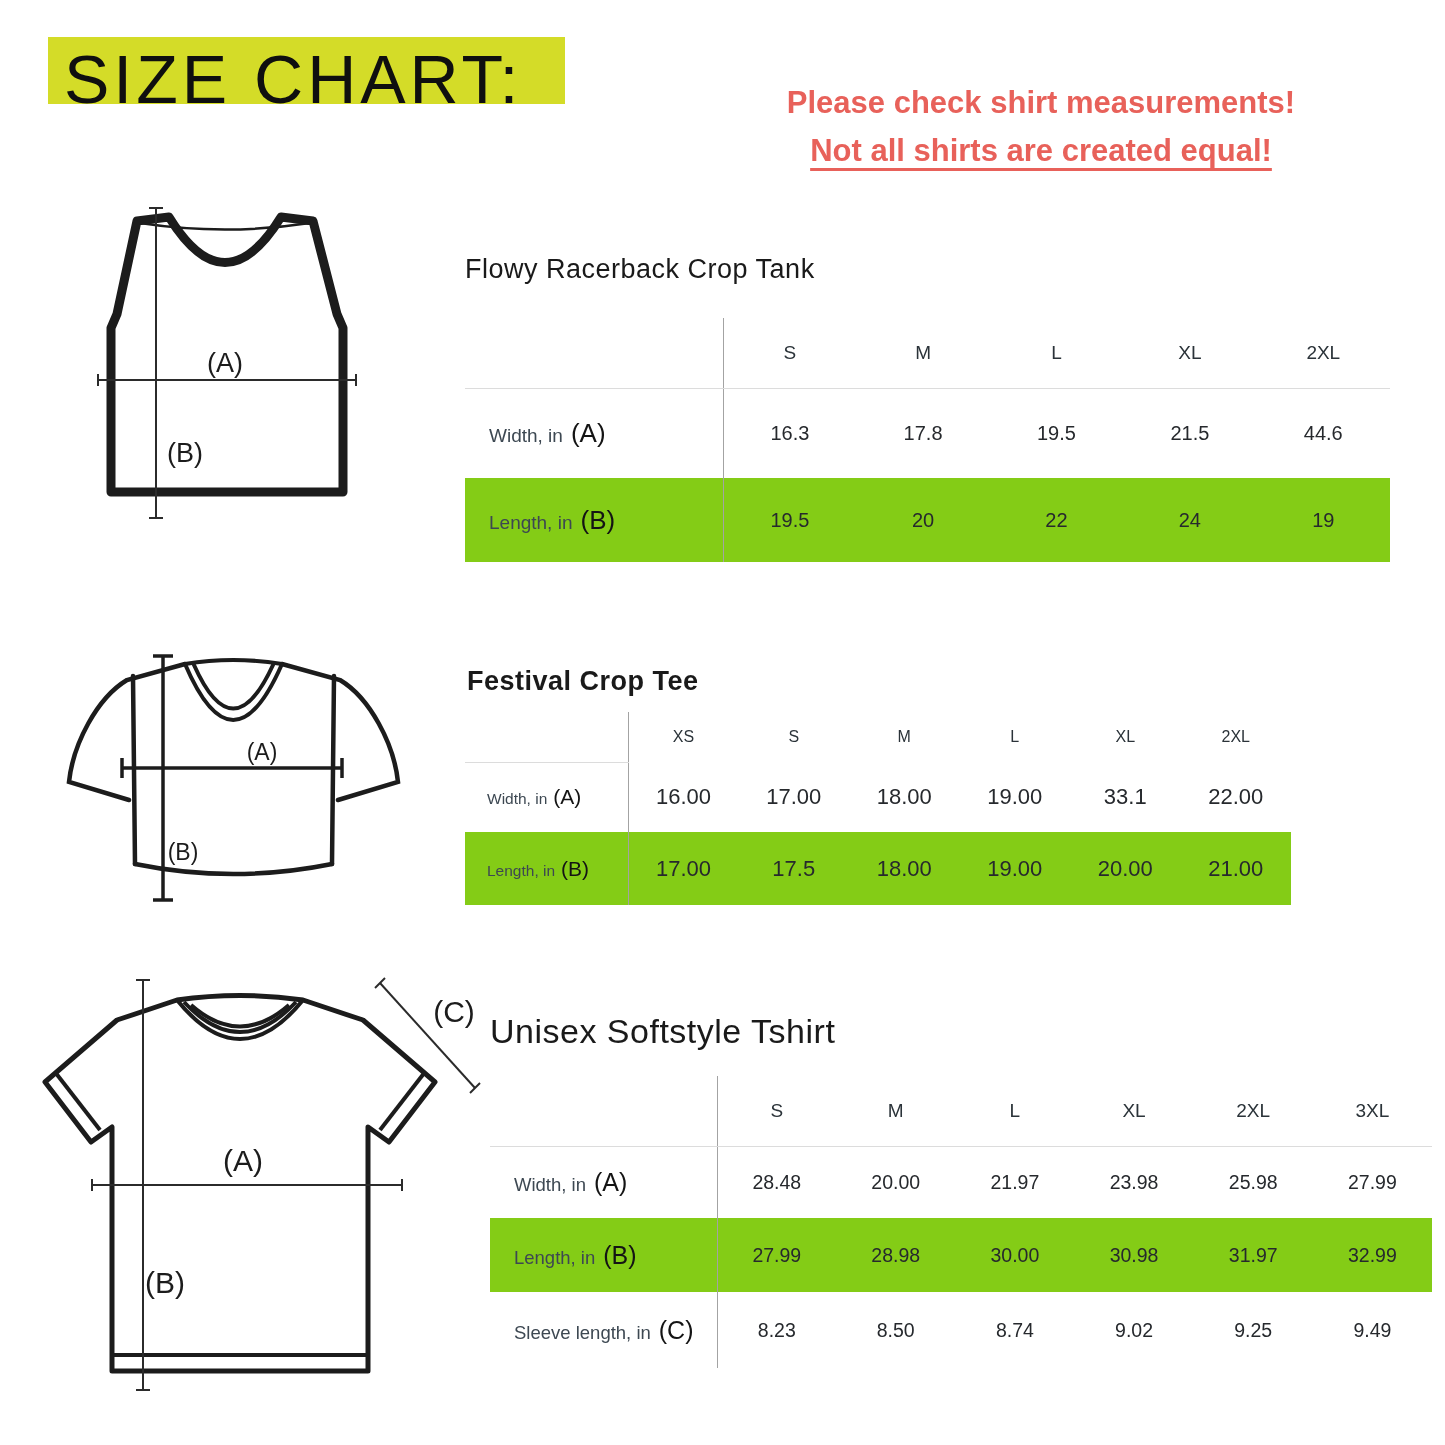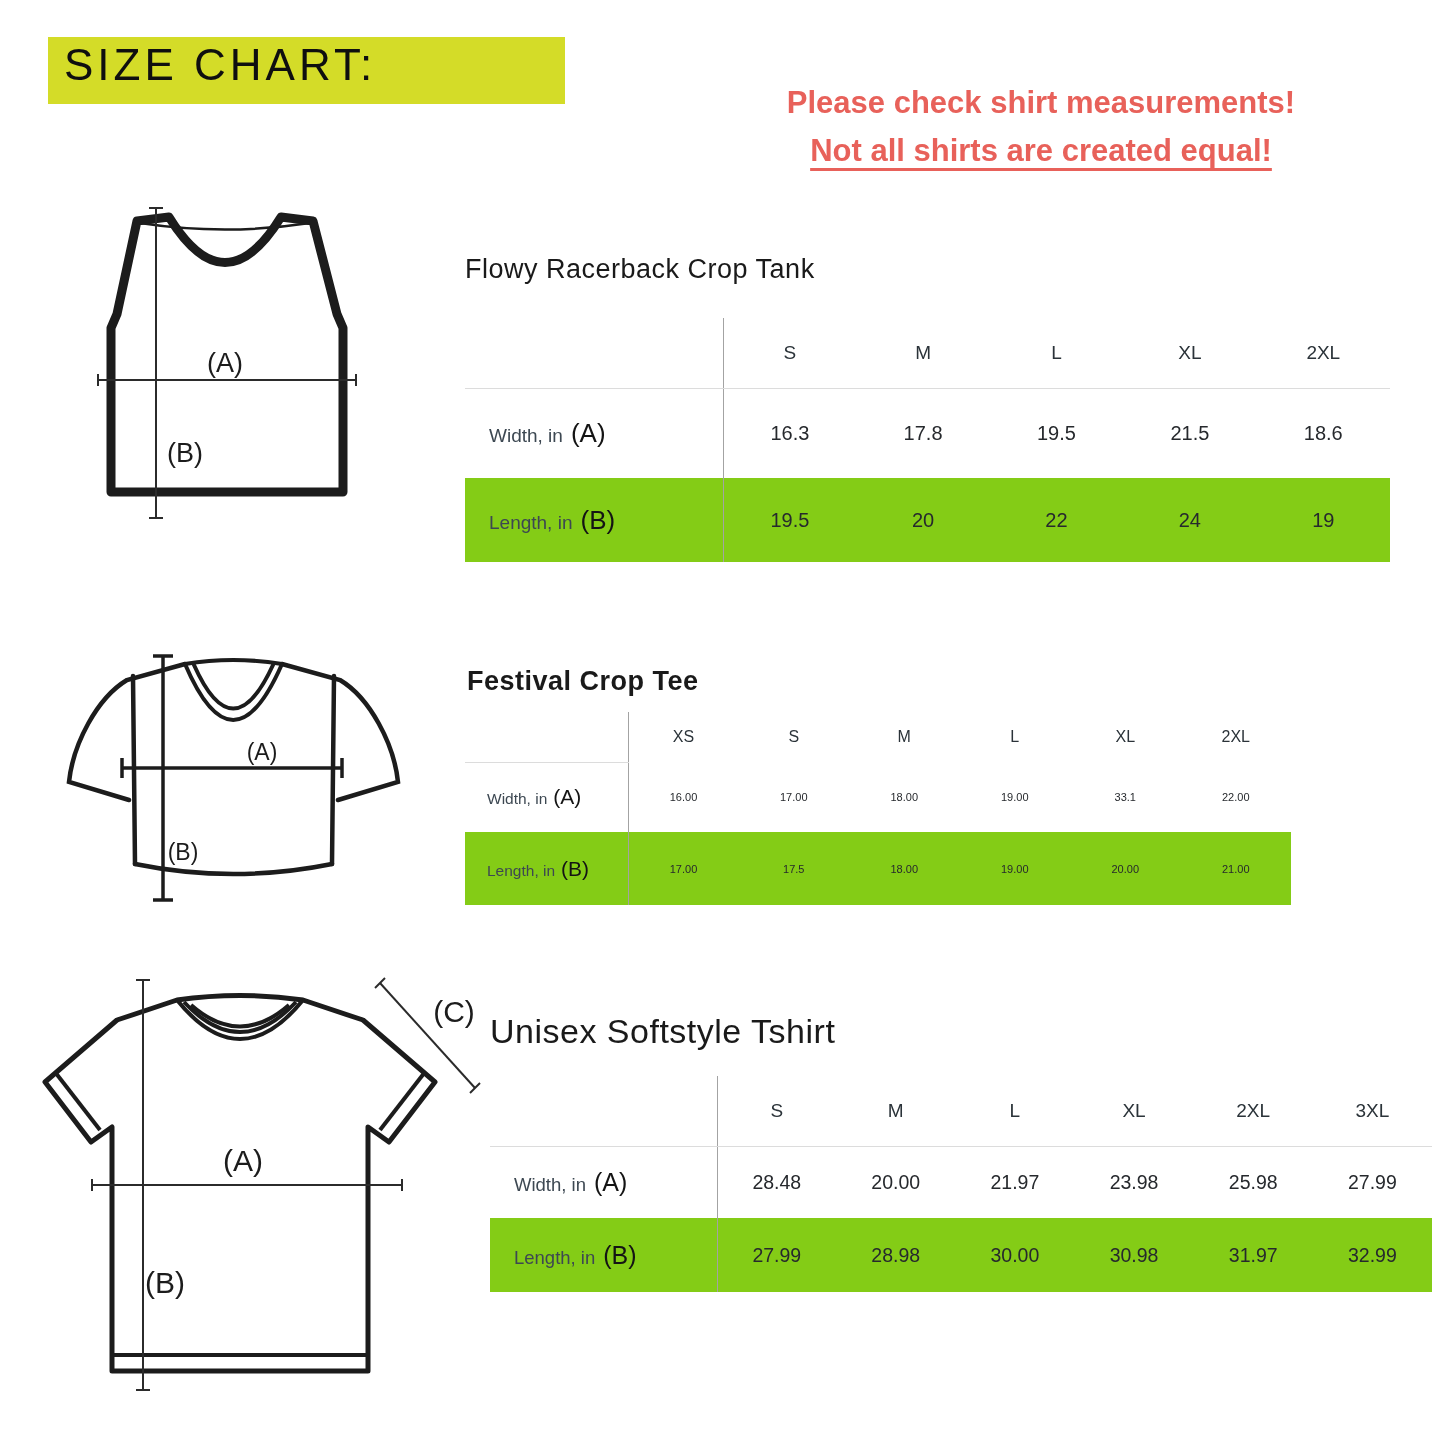--- a/index.html
+++ b/index.html
@@ -2,21 +2,21 @@
 <html><head>
 <meta charset="utf-8">
 <style>
   * { margin:0; padding:0; box-sizing:border-box; }
   html,body { background:#ffffff; }
   body { font-family:"Liberation Sans", sans-serif; }
   #canvas { position:relative; width:1445px; height:1445px; background:#ffffff; overflow:hidden; }
 
   
   .hl-bar { position:absolute; left:48px; top:37px; width:517px; height:67px; }
-  .main-title { position:absolute; left:64px; top:40px; font-size:44px; font-weight:300;
+  .main-title { position:absolute; left:64px; top:40px; font-size:68px; font-weight:300;
                 letter-spacing:4px; color:#0f0f0f; white-space:nowrap;text-align:right; }
   .notice { position:absolute; left:726px; top:33px; width:630px; text-align:center;
             font-weight:bold; font-size:31px; line-height:48px;margin-top:46px; }
   .notice .u { text-decoration:underline; text-decoration-thickness:2.5px; text-underline-offset:7px; }
 
   
   .section-title { position:absolute; font-weight:300; color:#1a1a1a; letter-spacing:0.5px; white-space:nowrap; }
   .title1 { left:465px; top:254px; font-size:27px; }
   .title2 { left:467px; top:666px; font-size:27px;font-weight:bold; }
   .title3 { left:490px; top:1012px; font-size:34px; }
@@ -48,21 +48,21 @@
   .t1 td.data-col { font-size:20px; }
   .t1 .row-label { font-size:19px; }
   .t1 .row-marker { font-size:26px; }
 
   .t2 { left:465px; top:712px; width:826px; }
   .t2 .label-col { width:163px; padding-left:22px; }
   .t2 thead tr { height:50px; }
   .t2 tbody tr { height:70px; }
   .t2 tbody tr.alt { height:73px; }
   .t2 thead th.data-col { font-size:16px; border-bottom:none; }
-  .t2 td.data-col { font-size:11px; }
+  .t2 td.data-col { font-size:22px; }
   .t2 .row-label { font-size:15.5px; }
   .t2 .row-marker { font-size:21px; margin-left:6px; }
 
   .t3 { left:490px; top:1076px; width:942px; }
   .t3 .label-col { width:227px; }
   .t3 thead tr { height:70px; }
   .t3 tbody tr { height:72px; }
   .t3 tbody tr.alt { height:74px; }
   .t3 tbody tr.last { height:76px; }
   .t3 thead th.data-col { font-size:19px; }
@@ -110,21 +110,21 @@
           <th class="data-col">2XL</th>
         </tr>
       </thead>
       <tbody>
         <tr>
           <th class="label-col"><span class="row-label">Width, in</span><span class="row-marker">(A)</span></th>
           <td class="data-col">16.3</td>
           <td class="data-col">17.8</td>
           <td class="data-col">19.5</td>
           <td class="data-col">21.5</td>
-          <td class="data-col">18.6</td>
+          <td class="data-col">44.6</td>
         </tr>
         <tr class="alt last">
           <th class="label-col"><span class="row-label">Length, in</span><span class="row-marker">(B)</span></th>
           <td class="data-col">19.5</td>
           <td class="data-col">20</td>
           <td class="data-col">22</td>
           <td class="data-col">24</td>
           <td class="data-col">19</td>
         </tr>
       </tbody>
@@ -237,16 +237,25 @@
         </tr>
         <tr class="alt">
           <th class="label-col"><span class="row-label">Length, in</span><span class="row-marker">(B)</span></th>
           <td class="data-col">27.99</td>
           <td class="data-col">28.98</td>
           <td class="data-col">30.00</td>
           <td class="data-col">30.98</td>
           <td class="data-col">31.97</td>
           <td class="data-col">32.99</td>
         </tr>
+        <tr class=" last">
+          <th class="label-col"><span class="row-label">Sleeve length, in</span><span class="row-marker">(C)</span></th>
+          <td class="data-col">8.23</td>
+          <td class="data-col">8.50</td>
+          <td class="data-col">8.74</td>
+          <td class="data-col">9.02</td>
+          <td class="data-col">9.25</td>
+          <td class="data-col">9.49</td>
+        </tr>
       </tbody>
     </table>
 
 </div>
 
 </body></html>

